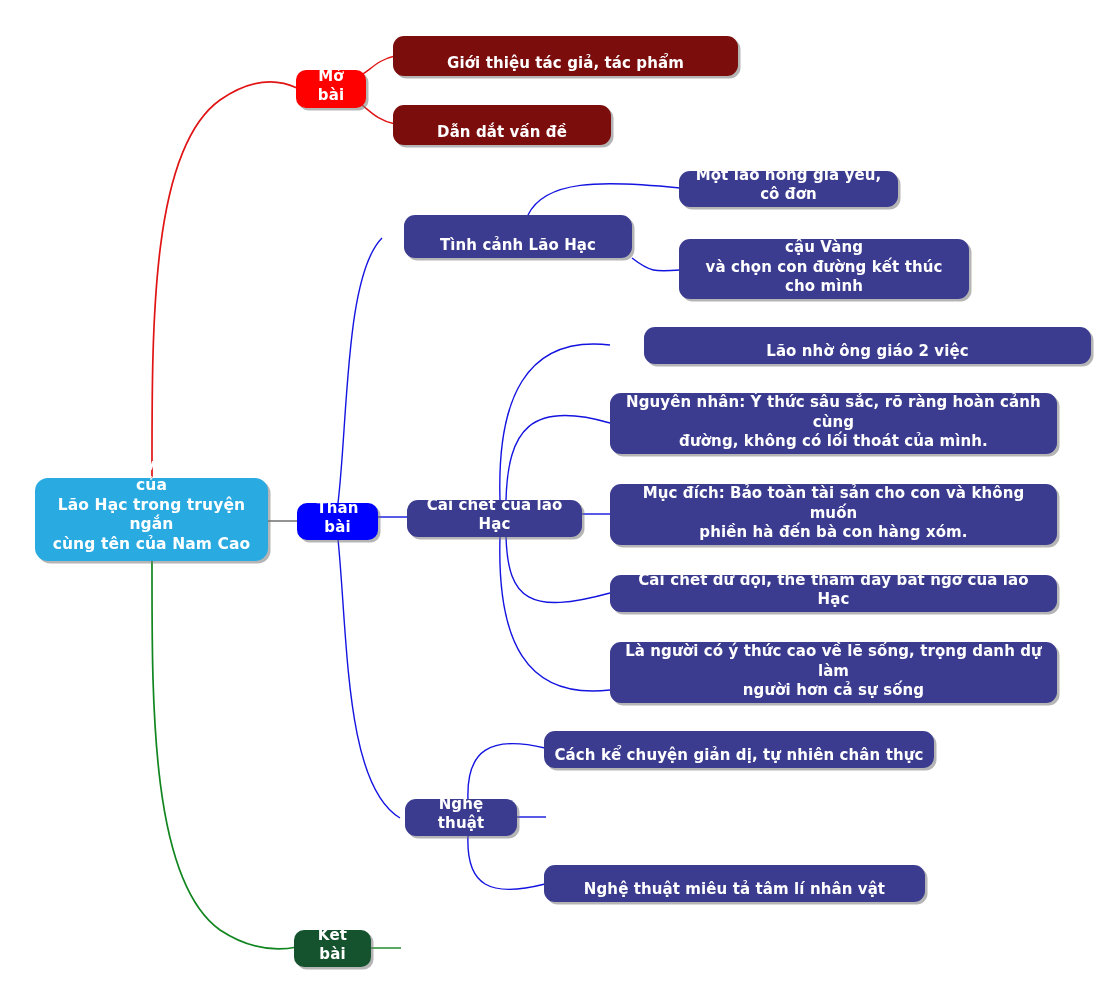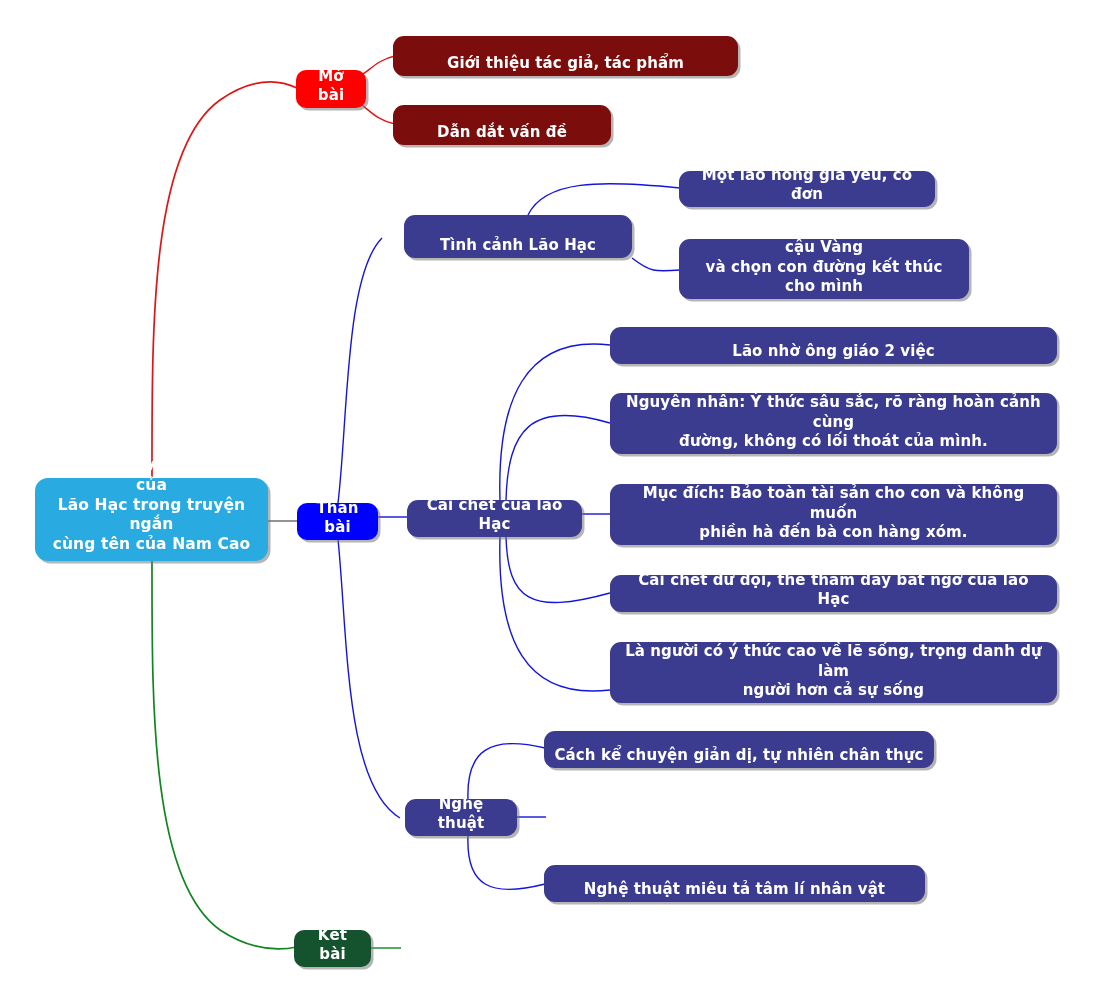--- a/index.html
+++ b/index.html
@@ -133,36 +133,36 @@
   </div>
 
   <div class="node node-blue" style="left:297px; top:503px; width:81px; height:37px;">
     <span>Thân bài</span>
   </div>
 
   <div class="node node-indigo" style="left:404px; top:215px; width:228px; height:43px;">
     <span>Tình cảnh Lão Hạc</span>
   </div>
 
-  <div class="node node-indigo" style="left:679px; top:171px; width:256px; height:36px;">
+  <div class="node node-indigo" style="left:679px; top:171px; width:219px; height:36px;">
     <span>Một lão nông già yếu, cô đơn</span>
   </div>
 
   <div class="node node-indigo" style="left:679px; top:239px; width:290px; height:60px;">
     <div>
       <div>Vì nghèo, lão dự định bán đi cậu Vàng</div>
       <div>và chọn con đường kết thúc cho mình</div>
     </div>
   </div>
 
   <div class="node node-indigo" style="left:407px; top:500px; width:175px; height:37px;">
     <span>Cái chết của lão Hạc</span>
   </div>
 
-  <div class="node node-indigo" style="left:610px; top:327px; width:447px; height:37px;">
+  <div class="node node-indigo" style="left:644px; top:327px; width:447px; height:37px;">
     <span>Lão nhờ ông giáo 2 việc</span>
   </div>
 
   <div class="node node-indigo" style="left:610px; top:393px; width:447px; height:61px;">
     <div>
       <div>Nguyên nhân: Ý thức sâu sắc, rõ ràng hoàn cảnh cùng</div>
       <div>đường, không có lối thoát của mình.</div>
     </div>
   </div>
 

